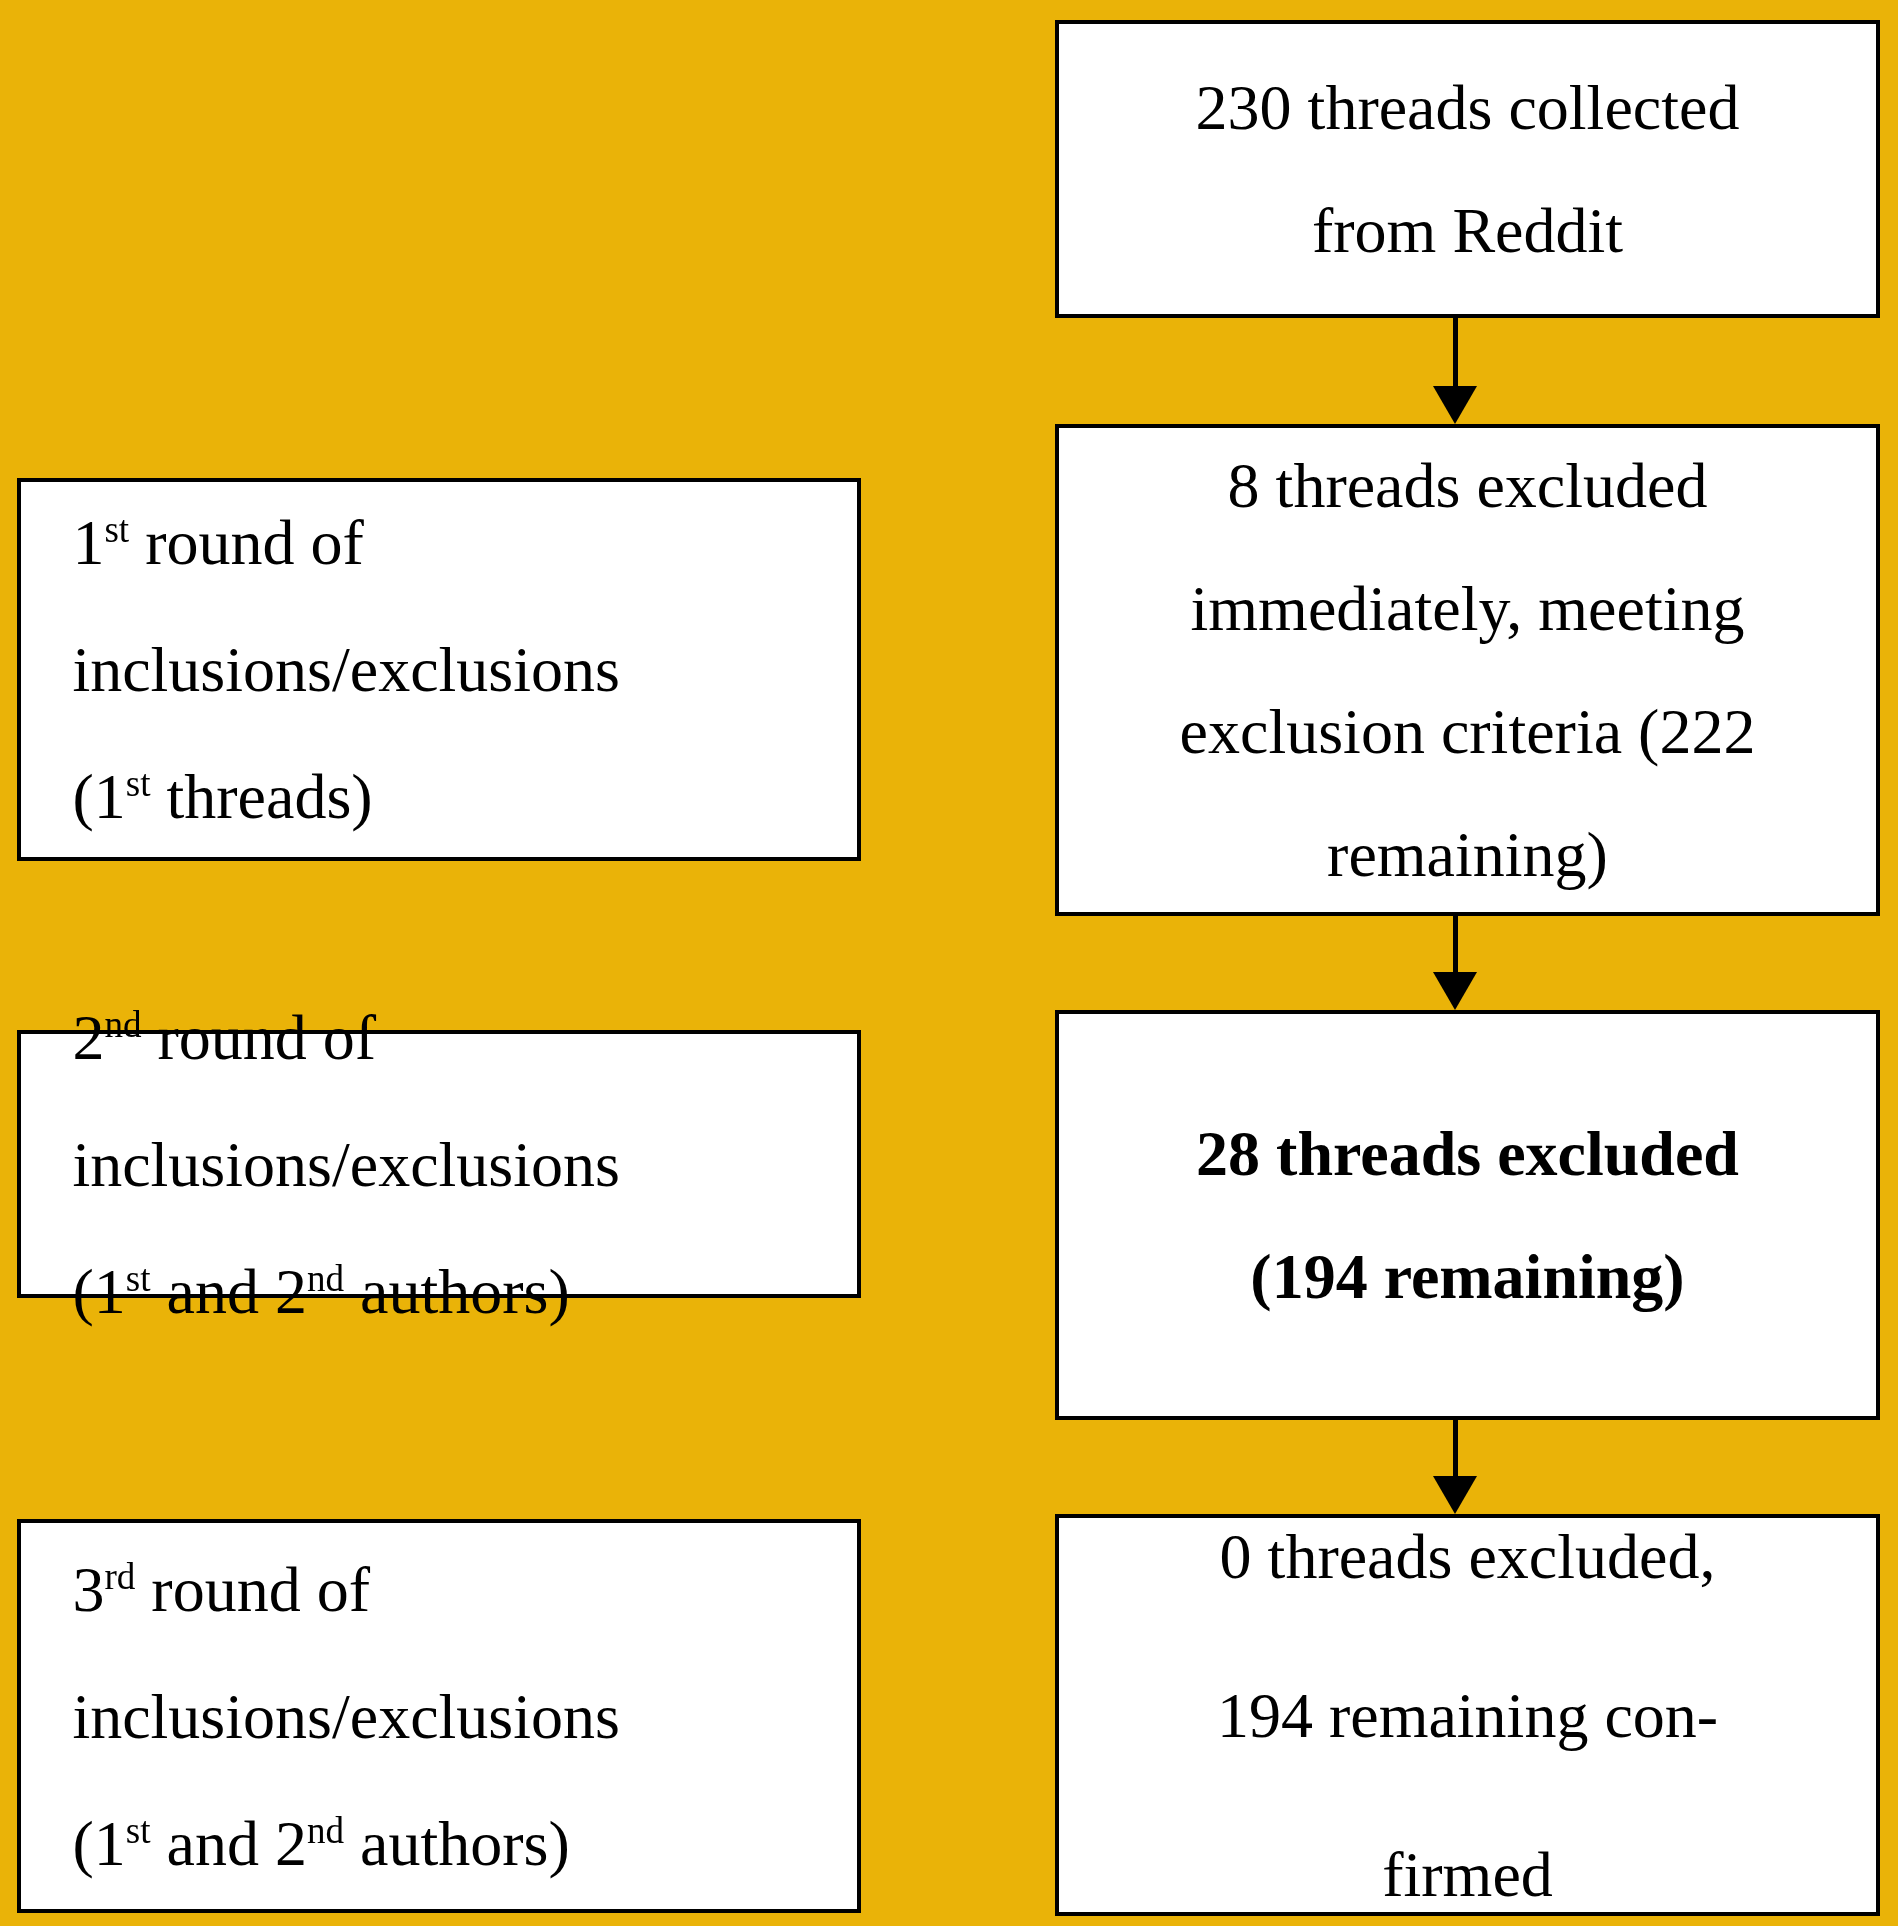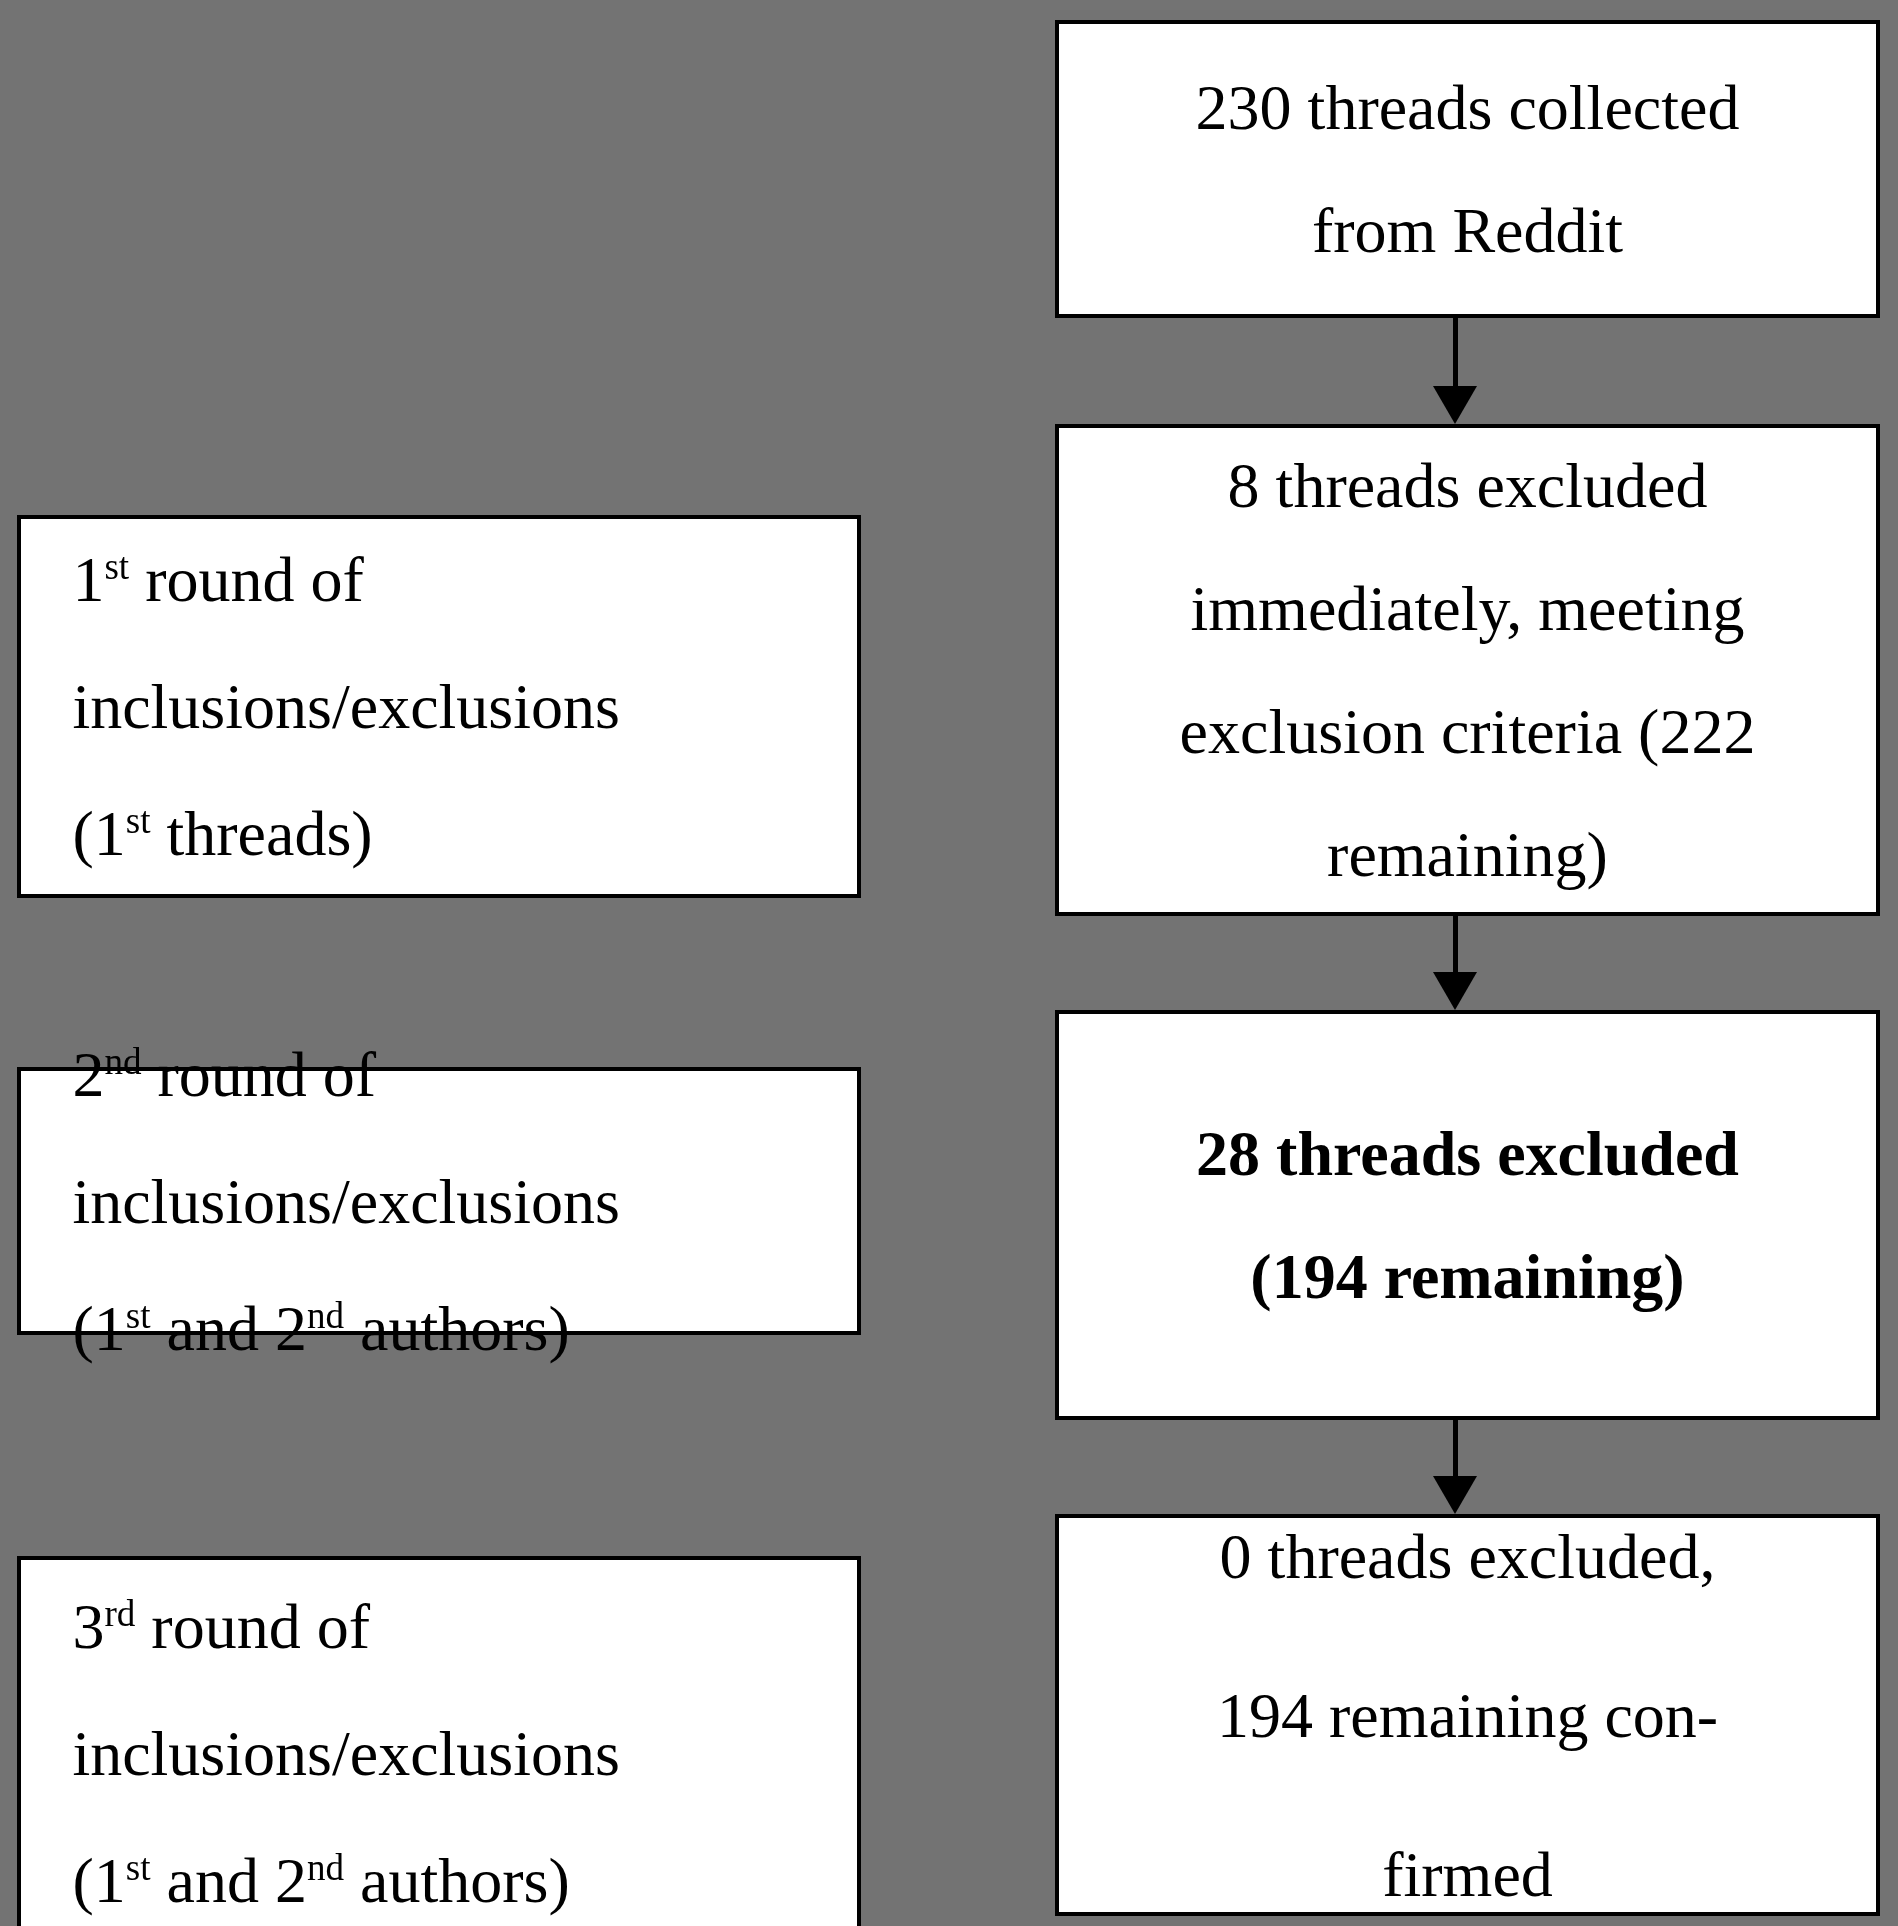--- a/index.html
+++ b/index.html
@@ -4,21 +4,21 @@
 <style>
   html, body {
     margin: 0;
     padding: 0;
     background: #ffffff;
   }
   .canvas {
     position: relative;
     width: 1899px;
     height: 1926px;
-    background: #737373;
+    background: #eab308;
     font-family: "Liberation Serif", "DejaVu Serif", serif;
     color: #000000;
   }
   .box {
     position: absolute;
     box-sizing: border-box;
     border: 4.3px solid #000000;
     background: #ffffff;
     display: flex;
     flex-direction: column;
@@ -36,21 +36,20 @@
   }
   .box.right-box .line {
     line-height: 123px;
   }
   .box.left-box {
     left: 17.4px;
     width: 844px;
     text-align: left;
     padding-left: 51px;
     padding-right: 5px;
-    margin-top: 37px;
   }
   .box.left-box .line {
     line-height: 127px;
   }
   sup {
     font-size: 0.58em;
     line-height: 0;
     vertical-align: super;
   }
   .arrow {

